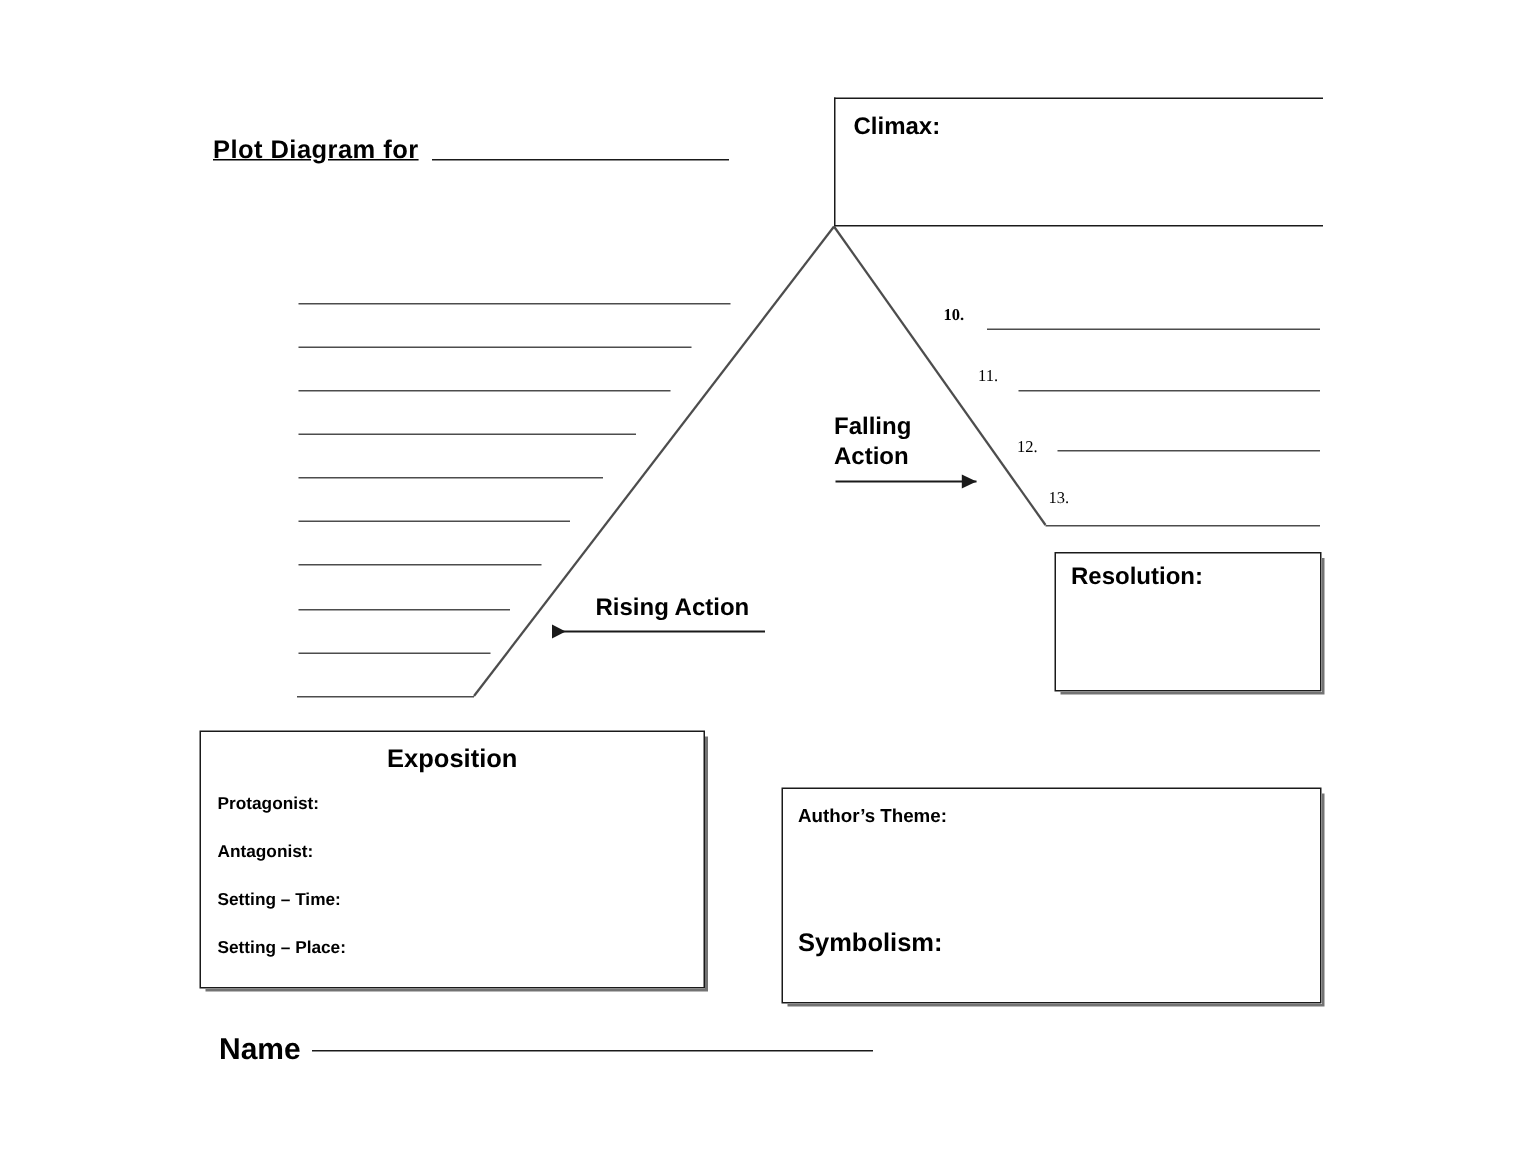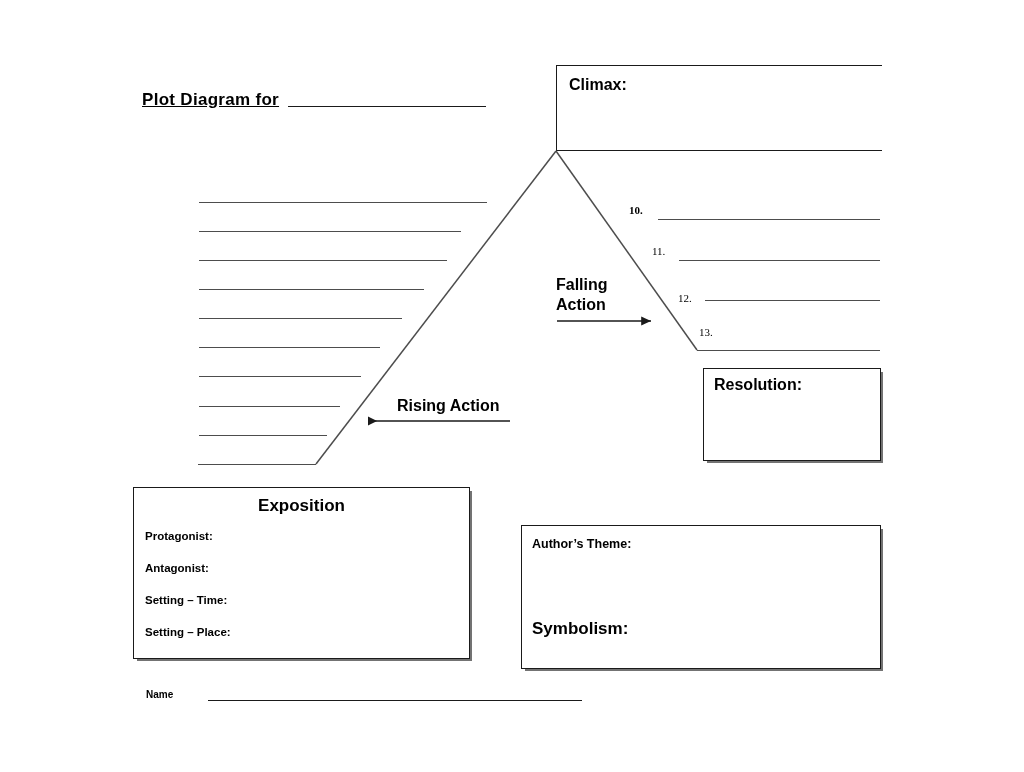--- a/index.html
+++ b/index.html
@@ -50,21 +50,21 @@
     font-weight: bold;
     line-height: 20px;
     white-space: nowrap;
   }
   .num-label {
     font-family: "Liberation Serif", serif;
     font-size: 11px;
     white-space: nowrap;
   }
   .name-label {
-    font-size: 10px;
+    font-size: 20px;
     font-weight: bold;
     white-space: nowrap;
   }
 
   
   .rule {
     height: 0;
     border-top: 1.4px solid #4d4d4d;
   }
   .rule-dark {

